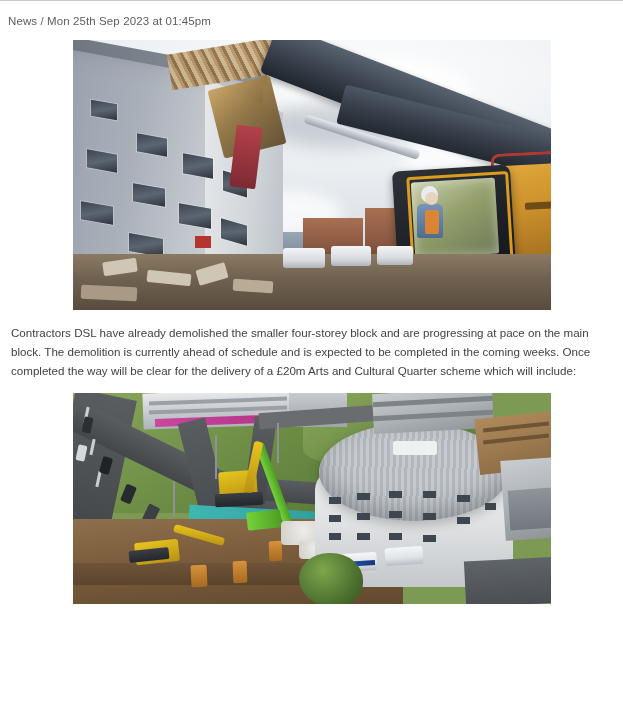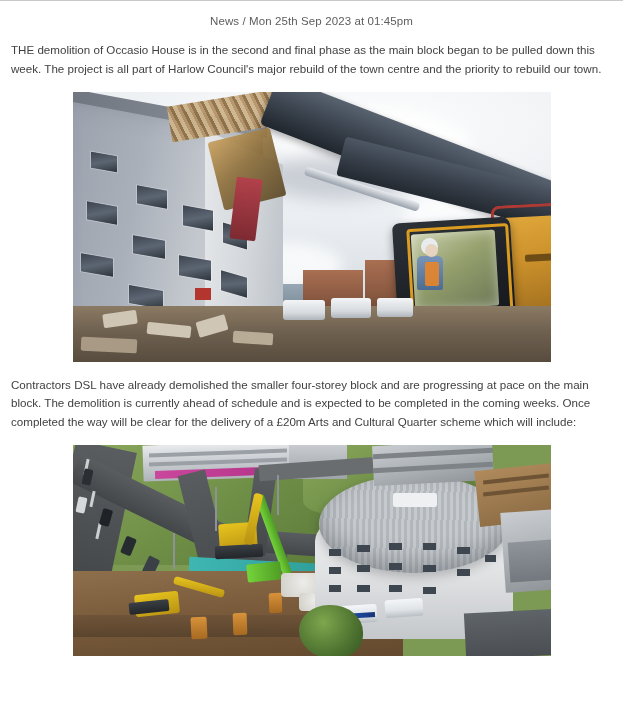--- a/index.html
+++ b/index.html
@@ -31,21 +31,20 @@
     font-family: "Liberation Serif", "DejaVu Serif", serif;
     font-weight: bold;
     font-size: 38px;
     line-height: 1.13;
     color: #242424;
     text-align: center;
     margin: 9px 14px 0 14px;
     letter-spacing: -0.2px;
   }
   .byline {
-    text-align: center;
     font-size: 11.5px;
     color: #5d5d5d;
     margin-top: 14px;
     letter-spacing: 0.1px;
   }
   .body-para {
     font-size: 11.6px;
     line-height: 1.62;
     color: #414141;
     margin: 14px 3px 0 3px;
@@ -323,21 +322,20 @@
 </style>
 </head>
 <body>
 
 <div class="page">
   <div class="article">
 
 
     <div class="byline">News / Mon 25th Sep 2023 at 01:45pm</div>
 
-    <p class="body-para">THE demolition of Occasio House is in the second and final phase as the main block began to be pulled down this week. The project is all part of Harlow Council's major rebuild of the town centre and the priority to rebuild our town.</p>
 
     <figure class="figure fig1">
       <div class="scene">
         <div class="lyr f1-sky"></div>
 
         <div class="lyr f1-cloud" style="left:210px;top:18px;width:190px;height:72px;"></div>
         <div class="lyr f1-cloud" style="left:330px;top:96px;width:150px;height:58px;"></div>
         <div class="lyr f1-cloudgrey" style="left:190px;top:62px;width:150px;height:46px;"></div>
         <div class="lyr f1-cloudgrey" style="left:380px;top:150px;width:120px;height:40px;"></div>
         <div class="lyr f1-cloud" style="left:150px;top:150px;width:120px;height:48px;"></div>

